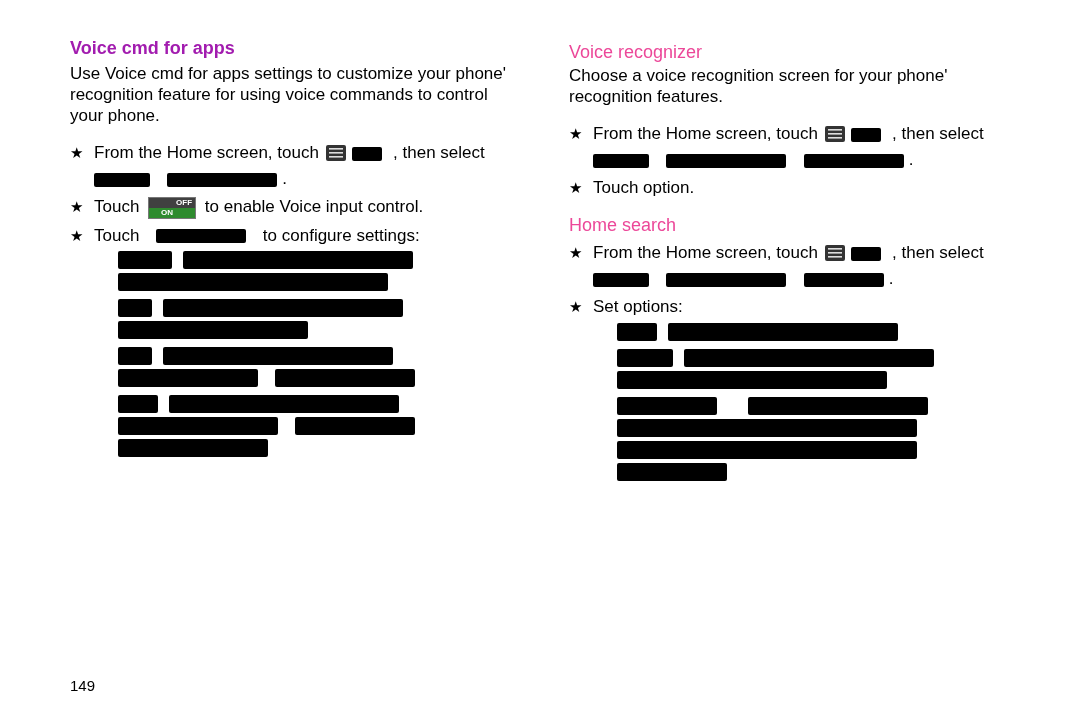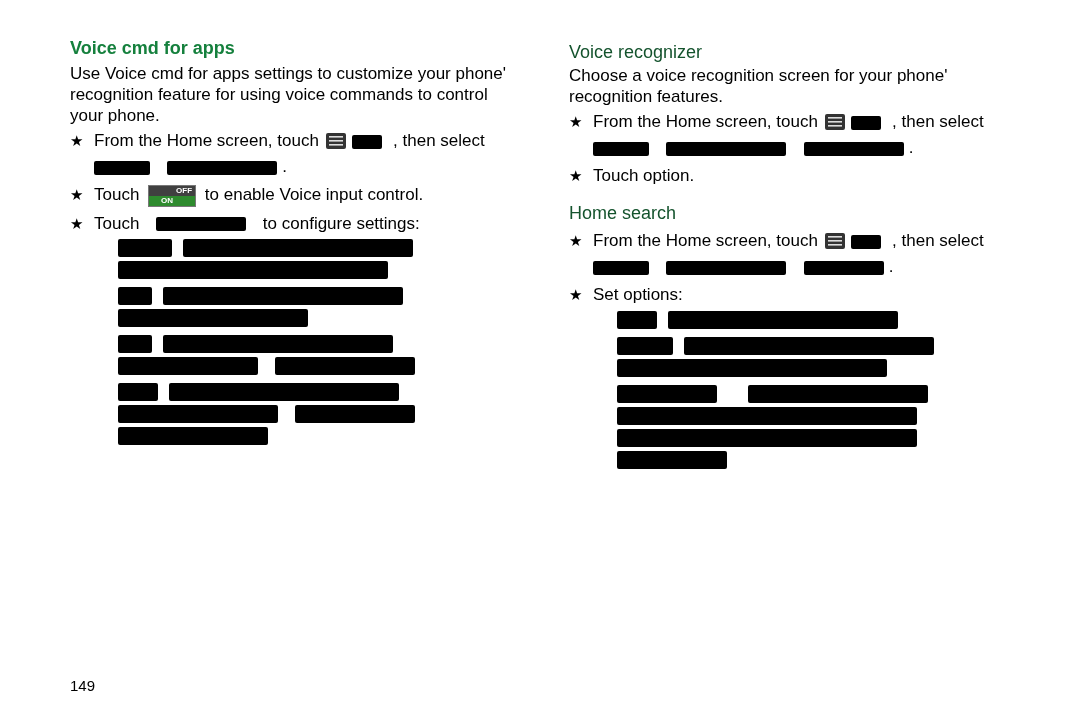--- a/index.html
+++ b/index.html
@@ -23,32 +23,32 @@
     display: flex;
     gap: 48px;
   }
   .col {
     width: 460px;
     display: flex;
     flex-direction: column;
   }
   h3.blue-bold {
     margin: 0 0 4px 0;
-    color: #15803d;
+    color: #a21caf;
     font-size: 18px;
     font-weight: 700;
   }
   h3.blue {
     margin: 4px 0 2px 0;
-    color: #14532d;
+    color: #ec4899;
     font-size: 18px;
     font-weight: 400;
   }
   p.body {
-    margin: 0 0 0 0;
+    margin: 0 0 12px 0;
     font-size: 17px;
     line-height: 21px;
   }
   .star-list {
     list-style: none;
     margin: 0 0 6px 0;
     padding: 0 0 0 24px;
   }
   .star-list > li {
     position: relative;

